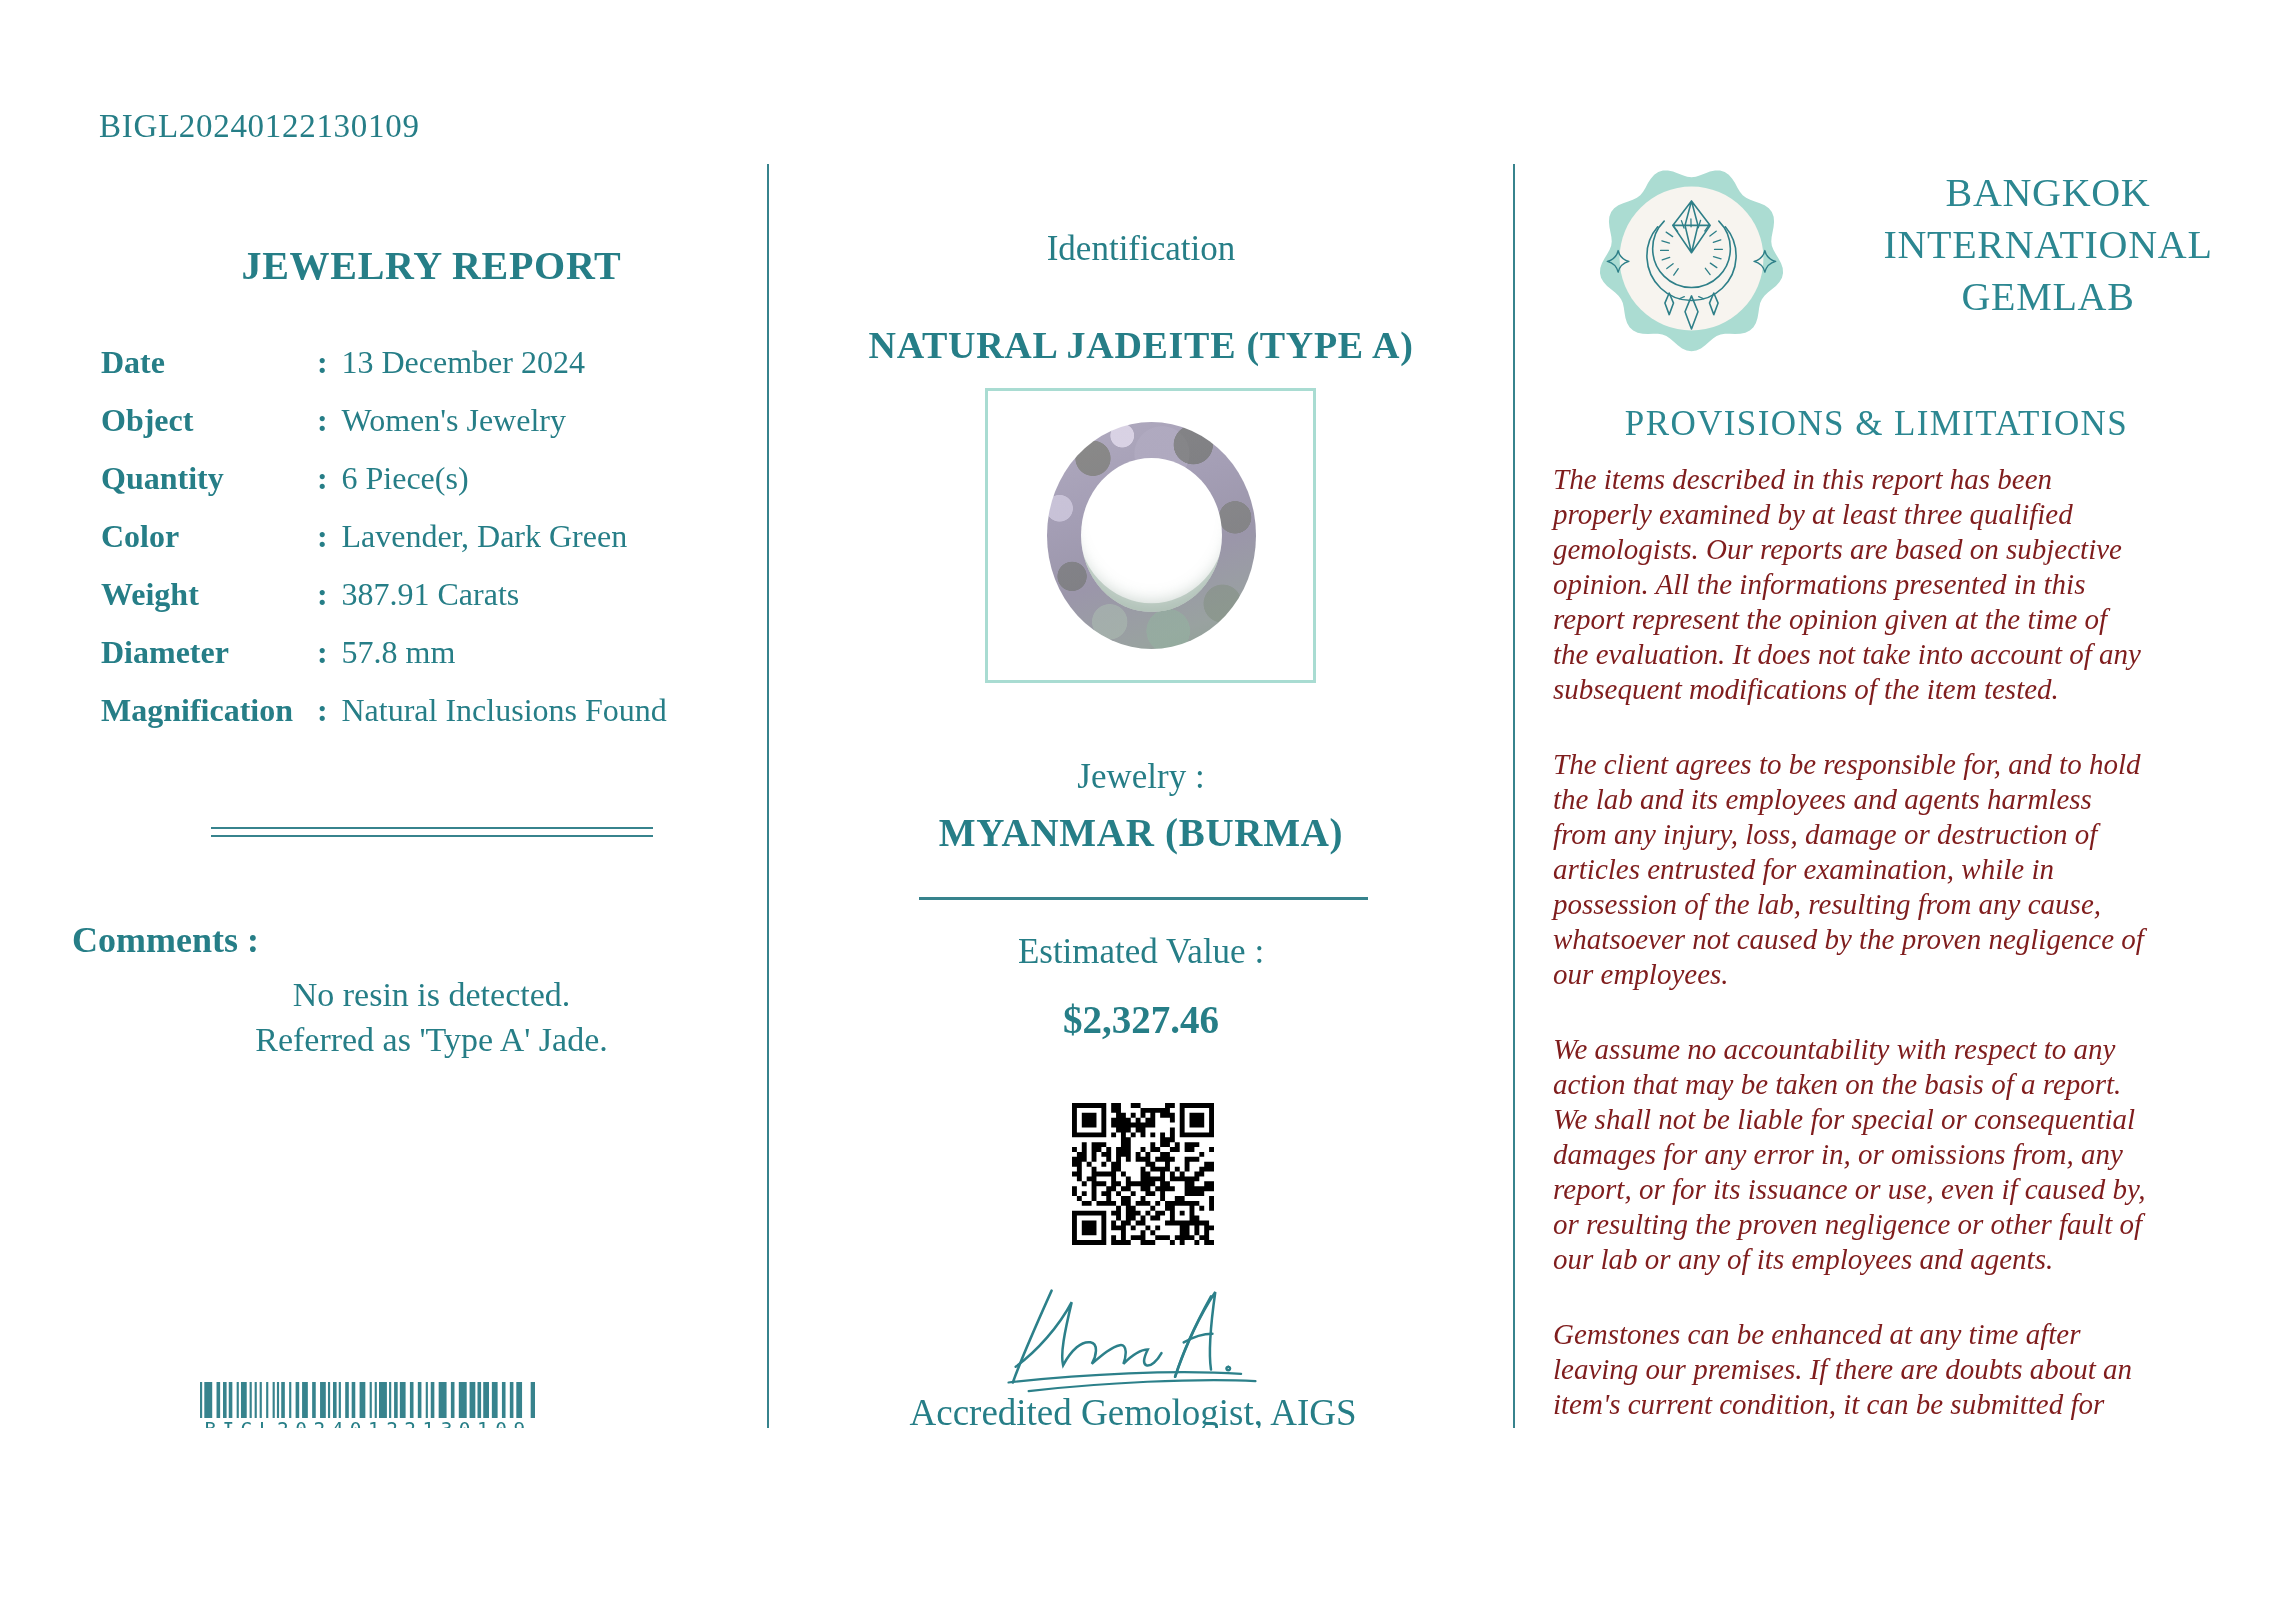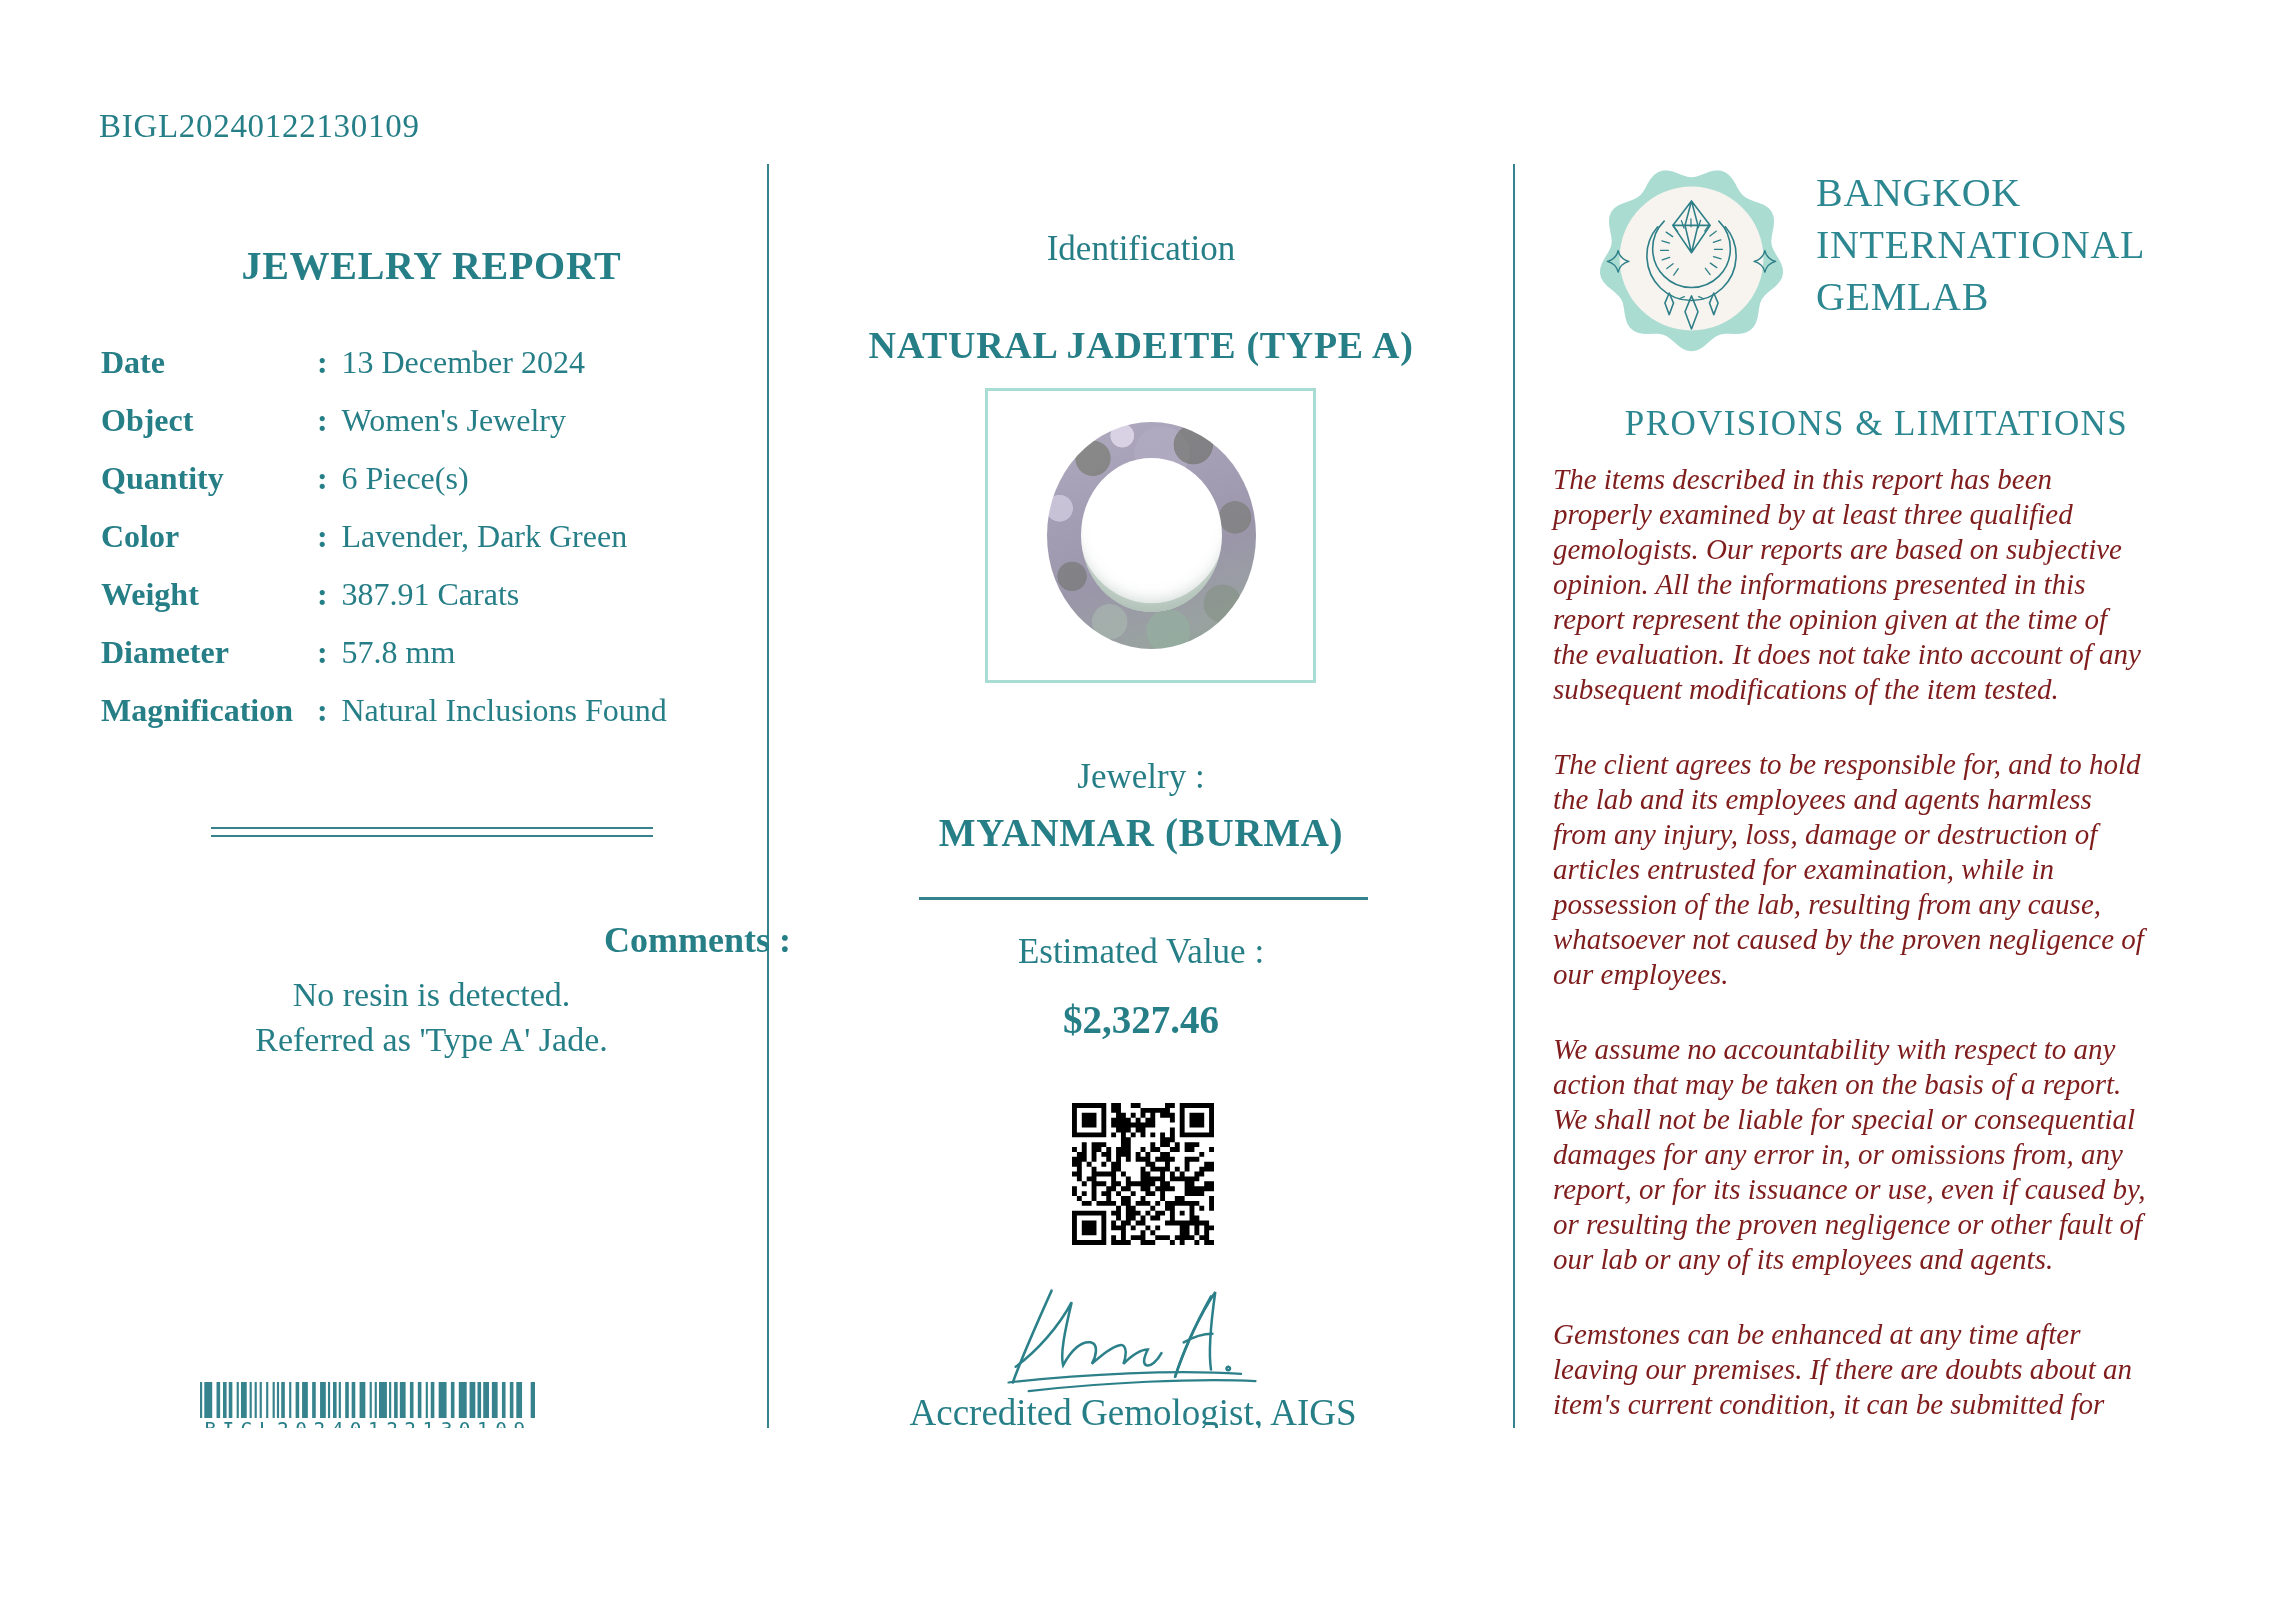--- a/index.html
+++ b/index.html
@@ -15,21 +15,21 @@
   
   .report-number{left:99px;top:108px;font-size:33px;letter-spacing:0.7px;}
   .jr-title{left:72px;top:242px;width:719px;font-size:40px;font-weight:bold;letter-spacing:0.7px;text-align:center;}
   .fields{left:101px;top:333px;width:647px;}
   .frow{display:flex;align-items:center;height:58px;font-size:32px;}
   .frow .lbl{width:216px;font-weight:bold;}
   .frow .sep{width:24.5px;font-weight:bold;}
   .frow .sep::before{content:":";}
   .divider-double{left:211px;top:827px;width:442px;height:5.8px;
                   border-top:2.2px solid #37838d;border-bottom:2.2px solid #37838d;}
-  .comments-label{left:72px;top:919px;width:719px;font-size:36px;font-weight:bold;text-align:right;}
+  .comments-label{left:72px;top:919px;width:719px;font-size:36px;font-weight:bold;text-align:left;}
   .comments{left:72px;top:972px;width:719px;font-size:34px;line-height:45px;text-align:center;}
   .barcode-box{left:200px;top:1382px;width:335px;height:36px;}
   .barcode-text{left:188px;top:1418px;width:360px;text-align:center;
                 font-family:"DejaVu Sans Mono",monospace;font-size:19.4px;letter-spacing:6.5px;color:#267e87;}
 
   
   .mid-heading{left:768px;top:229px;width:746px;font-size:35px;text-align:center;}
   .mid-result{left:768px;top:323px;width:746px;font-size:38px;font-weight:bold;letter-spacing:0.7px;text-align:center;}
   .photo-box{left:985px;top:388px;width:325px;height:289px;border:3.6px solid #a9dcd2;background:#ffffff;}
   .ring{position:absolute;left:50%;top:50%;width:209px;height:227px;margin:-114px 0 0 -104px;border-radius:50%;
@@ -53,21 +53,21 @@
   .mid-line{left:919px;top:897px;width:449px;height:2.9px;background:#37838d;}
   .est-label{left:768px;top:932px;width:746px;font-size:35px;text-align:center;}
   .est-value{left:768px;top:997px;width:746px;font-size:39px;font-weight:bold;text-align:center;}
   .qr-box{left:1072px;top:1103px;width:142px;height:142px;}
   .sig-box{left:991px;top:1282px;width:305px;height:112px;}
   .signatory{left:760px;top:1391px;width:746px;font-size:37px;text-align:center;}
 
   
   .logo-box{left:1598px;top:165px;width:187px;height:187px;}
   .lab-name{left:1816px;top:167px;width:464px;font-size:40px;line-height:52px;letter-spacing:0.7px;
-            text-align:left;color:#2c8791;}
+            text-align:center;color:#2c8791;}
   .prov-title{left:1517px;top:404px;width:719px;font-size:35px;letter-spacing:1.4px;text-align:center;color:#2c8791;}
   .provisions{left:1553px;top:462px;width:662px;text-align:left;font-style:italic;
               font-size:29px;line-height:35px;color:#7f1d1d;}
   .provisions p{margin:0 0 40px 0;white-space:pre-line;}
 </style>
 </head>
 <body>
 
 <div class="page">
 

